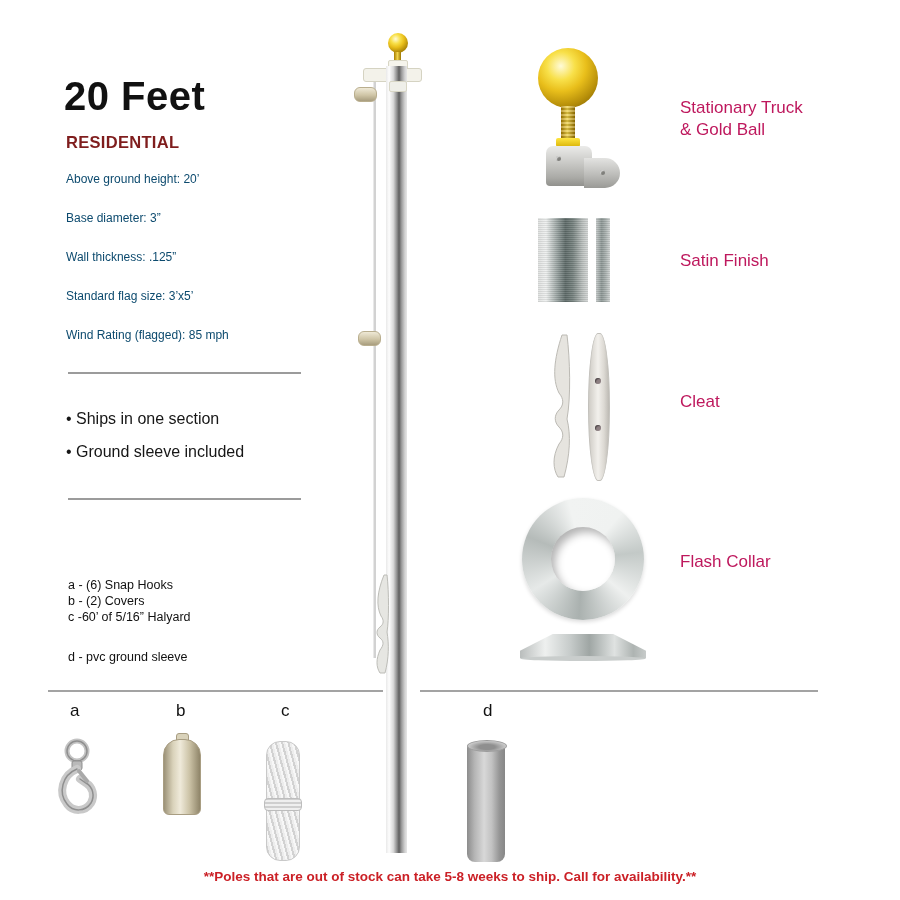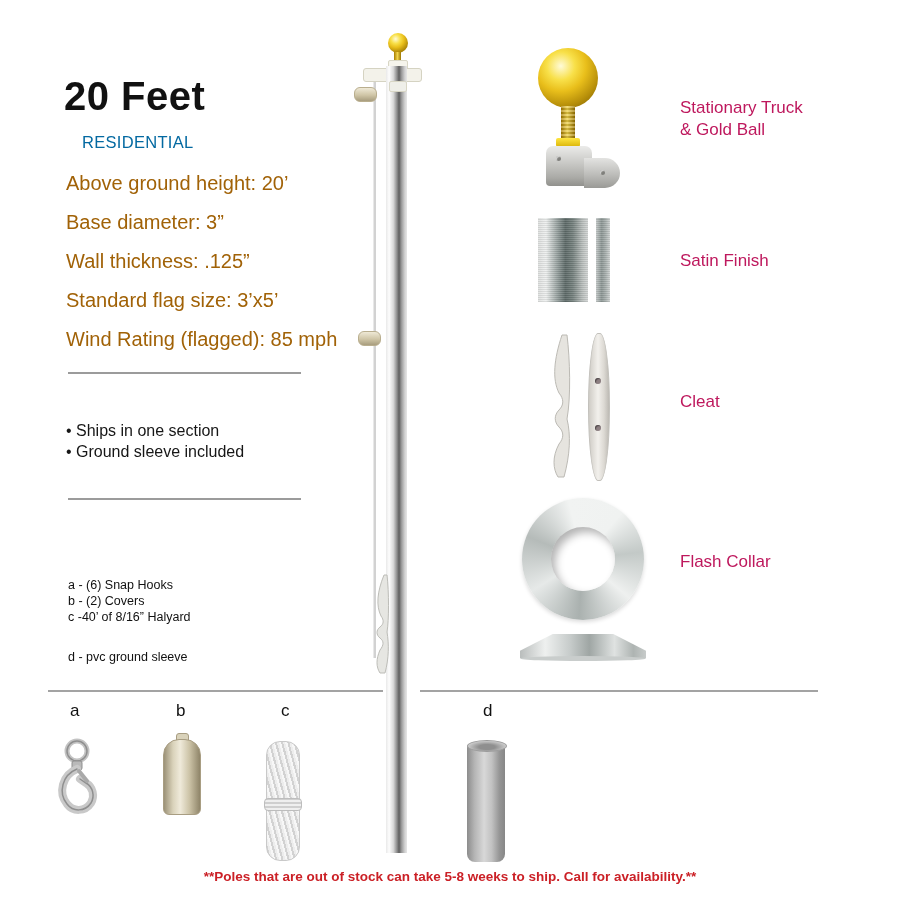--- a/index.html
+++ b/index.html
@@ -4,28 +4,28 @@
 <style>
   html,body{margin:0;padding:0;background:#fff;}
   .canvas{
     position:relative;width:818px;height:900px;background:#fff;overflow:hidden;
     font-family:"Liberation Sans",sans-serif;color:#1b1b1b;
   }
   .abs{position:absolute;}
 
   
   .title{left:64px;top:74px;font-size:40px;font-weight:700;letter-spacing:.5px;color:#111;}
-  .subtitle{left:82px;top:133px;font-size:16.5px;font-weight:400;color:#0369a1;letter-spacing:.3px;}
-  .spec{left:66px;font-size:20px;color:#a16207;}
+  .subtitle{left:66px;top:133px;font-size:16.5px;font-weight:700;color:#7f1d1d;letter-spacing:.3px;}
+  .spec{left:66px;font-size:12px;color:#0c4a6e;}
   .spec.s0{top:172px}.spec.s1{top:211px}.spec.s2{top:250px}.spec.s3{top:289px}.spec.s4{top:328px}
   .divider{height:2px;background:#9b9b9b;}
   .div1{left:68px;top:372px;width:233px;}
   .div2{left:68px;top:498px;width:233px;}
   .feature{left:66px;font-size:16px;color:#161616;}
-  .feature.f0{top:422px}.feature.f1{top:443px}
+  .feature.f0{top:410px}.feature.f1{top:443px}
   .kit-title{left:57px;top:553px;font-size:20px;color:#111;}
   .kit-item{left:68px;font-size:12.5px;color:#111;}
   .kit-item.k0{top:578px}.kit-item.k1{top:594px}.kit-item.k2{top:610px}.kit-item.k3{top:650px}
 
   
   .pole-body{left:386px;top:66px;width:21px;height:787px;
     background:linear-gradient(90deg,#e9e9e9 0%,#fdfdfd 15%,#d9d9d9 35%,#8f8f8f 52%,#5f5f5f 62%,#9e9e9e 75%,#d2d2d2 90%,#e6e6e6 100%);}
   .pole-rope{left:373px;top:78px;width:2px;height:580px;background:#d2d2d2;border-left:1px solid #e8e8e8;}
   .pole-ball{left:388px;top:33px;width:20px;height:20px;border-radius:50%;
     background:radial-gradient(circle at 38% 30%,#fffbd8 0%,#f8e049 25%,#e9bf1b 45%,#b8900a 68%,#7d5e00 100%);}
@@ -118,21 +118,21 @@
   <div class="abs spec s3">Standard flag size:  3’x5’</div>
   <div class="abs spec s4">Wind Rating (flagged): 85 mph</div>
 
   <div class="abs divider div1"></div>
   <div class="abs feature f0">• Ships in one section</div>
   <div class="abs feature f1">• Ground sleeve included</div>
   <div class="abs divider div2"></div>
 
   <div class="abs kit-item k0">a - (6) Snap Hooks</div>
   <div class="abs kit-item k1">b - (2) Covers</div>
-  <div class="abs kit-item k2">c -40’ of 8/16” Halyard</div>
+  <div class="abs kit-item k2">c -60’ of 5/16” Halyard</div>
   <div class="abs kit-item k3">d - pvc ground sleeve</div>
 
   <div>
     <div class="abs pole-rope"></div>
     <div class="abs pole-ball"></div>
     <div class="abs pole-spindle"></div>
     <div class="abs pole-truck-cap"></div>
     <div class="abs pole-truck"></div>
     <div class="abs pole-body"></div>
     <div class="abs pole-collar"></div>

